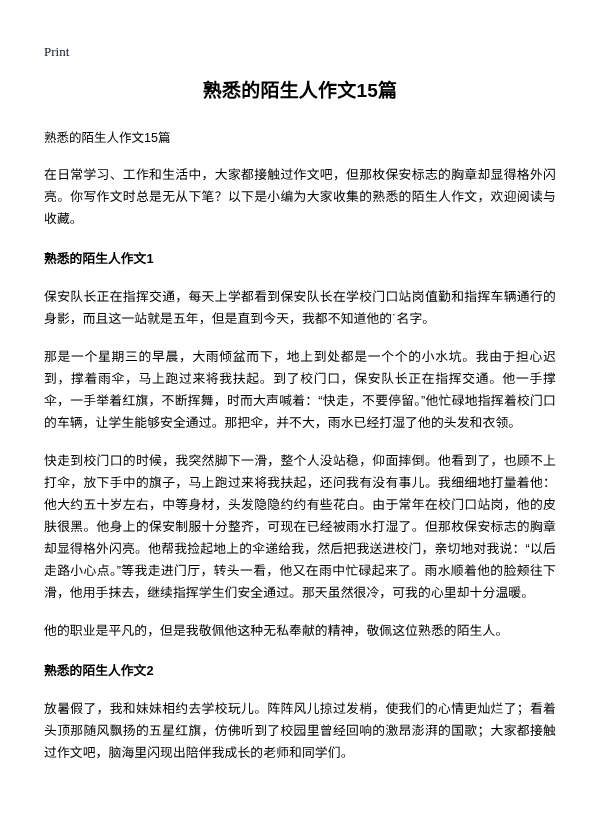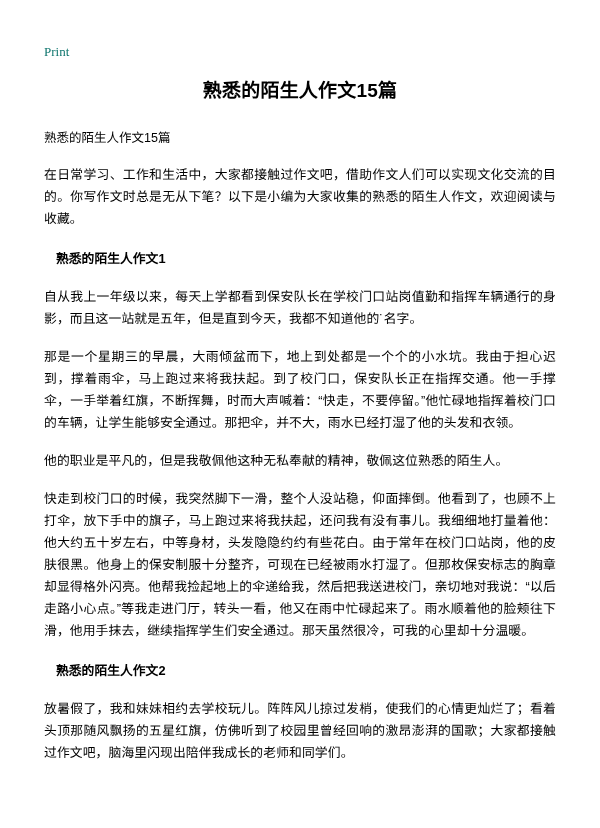--- a/index.html
+++ b/index.html
@@ -27,21 +27,21 @@
 
   
   .print-bar {
     padding-top: 42px;
     height: 20px;
   }
   .print-link {
     font-family: "Liberation Serif", "DejaVu Serif", serif;
     font-size: 13px;
     line-height: 16px;
-    color: #0f766e;
+    color: #0f172a;
     text-decoration: none;
     display: inline-block;
     cursor: pointer;
   }
 
   
   .doc-title {
     margin: 16px 0 0 0;
     text-align: center;
     font-size: 19px;
@@ -64,21 +64,21 @@
     font-size: 12.8px;
     line-height: 22px;
     text-align: justify;
     text-justify: inter-ideograph;
     letter-spacing: 0.1px;
     word-break: break-all;
   }
 
   
   .section-heading {
-    margin: 18px 0 0 12px;
+    margin: 18px 0 0 0;
     font-size: 12.8px;
     line-height: 22px;
     font-weight: bold;
   }
 
   .para:first-of-type { margin-top: 16px; }
 </style>
 </head>
 <body>
 
@@ -86,23 +86,23 @@
 
   <div class="print-bar">
     <a class="print-link" href="#">Print</a>
   </div>
 
   <h1 class="doc-title">熟悉的陌生人作文15篇</h1>
 
   <div class="doc-subtitle">熟悉的陌生人作文15篇</div>
 
   <div id="doc-body">
-      <p class="para">在日常学习、工作和生活中，大家都接触过作文吧，借助作文人们可以实现文化交流的目的。你写作文时总是无从下笔？以下是小编为大家收集的熟悉的陌生人作文，欢迎阅读与收藏。</p>
+      <p class="para">在日常学习、工作和生活中，大家都接触过作文吧，但那枚保安标志的胸章却显得格外闪亮。你写作文时总是无从下笔？以下是小编为大家收集的熟悉的陌生人作文，欢迎阅读与收藏。</p>
       <h2 class="section-heading">熟悉的陌生人作文1</h2>
-      <p class="para">自从我上一年级以来，每天上学都看到保安队长在学校门口站岗值勤和指挥车辆通行的身影，而且这一站就是五年，但是直到今天，我都不知道他的˙名字。</p>
+      <p class="para">保安队长正在指挥交通，每天上学都看到保安队长在学校门口站岗值勤和指挥车辆通行的身影，而且这一站就是五年，但是直到今天，我都不知道他的˙名字。</p>
       <p class="para">那是一个星期三的早晨，大雨倾盆而下，地上到处都是一个个的小水坑。我由于担心迟到，撑着雨伞，马上跑过来将我扶起。到了校门口，保安队长正在指挥交通。他一手撑伞，一手举着红旗，不断挥舞，时而大声喊着：“快走，不要停留。”他忙碌地指挥着校门口的车辆，让学生能够安全通过。那把伞，并不大，雨水已经打湿了他的头发和衣领。</p>
+      <p class="para">快走到校门口的时候，我突然脚下一滑，整个人没站稳，仰面摔倒。他看到了，也顾不上打伞，放下手中的旗子，马上跑过来将我扶起，还问我有没有事儿。我细细地打量着他：他大约五十岁左右，中等身材，头发隐隐约约有些花白。由于常年在校门口站岗，他的皮肤很黑。他身上的保安制服十分整齐，可现在已经被雨水打湿了。但那枚保安标志的胸章却显得格外闪亮。他帮我捡起地上的伞递给我，然后把我送进校门，亲切地对我说：“以后走路小心点。”等我走进门厅，转头一看，他又在雨中忙碌起来了。雨水顺着他的脸颊往下滑，他用手抹去，继续指挥学生们安全通过。那天虽然很冷，可我的心里却十分温暖。</p>
       <p class="para">他的职业是平凡的，但是我敬佩他这种无私奉献的精神，敬佩这位熟悉的陌生人。</p>
-      <p class="para">快走到校门口的时候，我突然脚下一滑，整个人没站稳，仰面摔倒。他看到了，也顾不上打伞，放下手中的旗子，马上跑过来将我扶起，还问我有没有事儿。我细细地打量着他：他大约五十岁左右，中等身材，头发隐隐约约有些花白。由于常年在校门口站岗，他的皮肤很黑。他身上的保安制服十分整齐，可现在已经被雨水打湿了。但那枚保安标志的胸章却显得格外闪亮。他帮我捡起地上的伞递给我，然后把我送进校门，亲切地对我说：“以后走路小心点。”等我走进门厅，转头一看，他又在雨中忙碌起来了。雨水顺着他的脸颊往下滑，他用手抹去，继续指挥学生们安全通过。那天虽然很冷，可我的心里却十分温暖。</p>
       <h2 class="section-heading">熟悉的陌生人作文2</h2>
       <p class="para">放暑假了，我和妹妹相约去学校玩儿。阵阵风儿掠过发梢，使我们的心情更灿烂了；看着头顶那随风飘扬的五星红旗，仿佛听到了校园里曾经回响的激昂澎湃的国歌；大家都接触过作文吧，脑海里闪现出陪伴我成长的老师和同学们。</p>
     </div>
 
 </div>
 
 </body></html>

